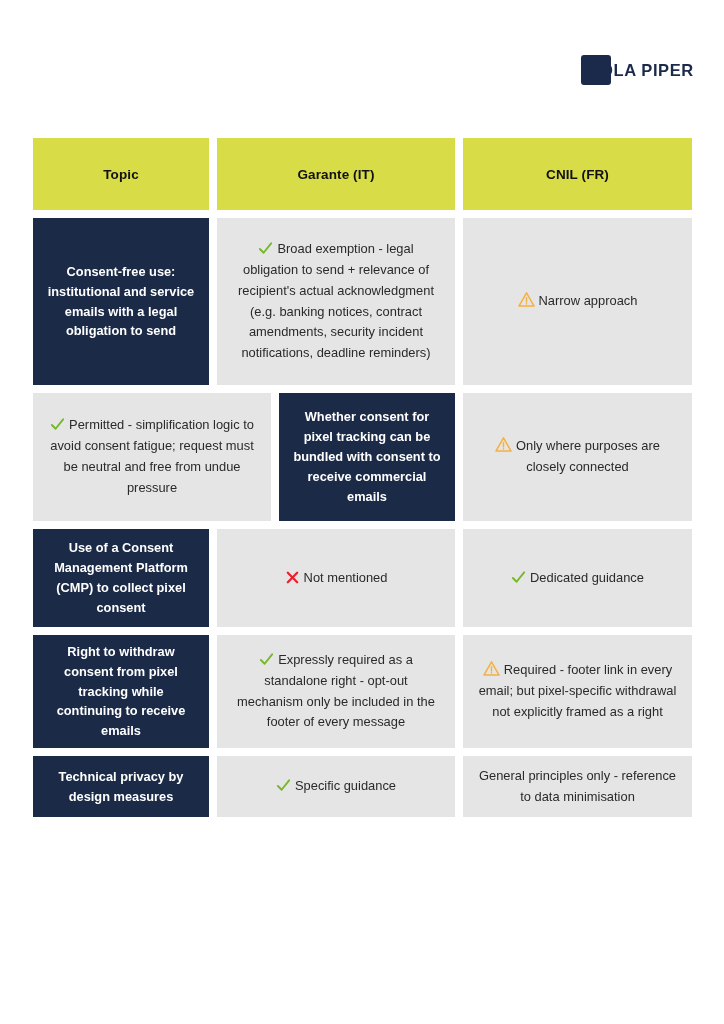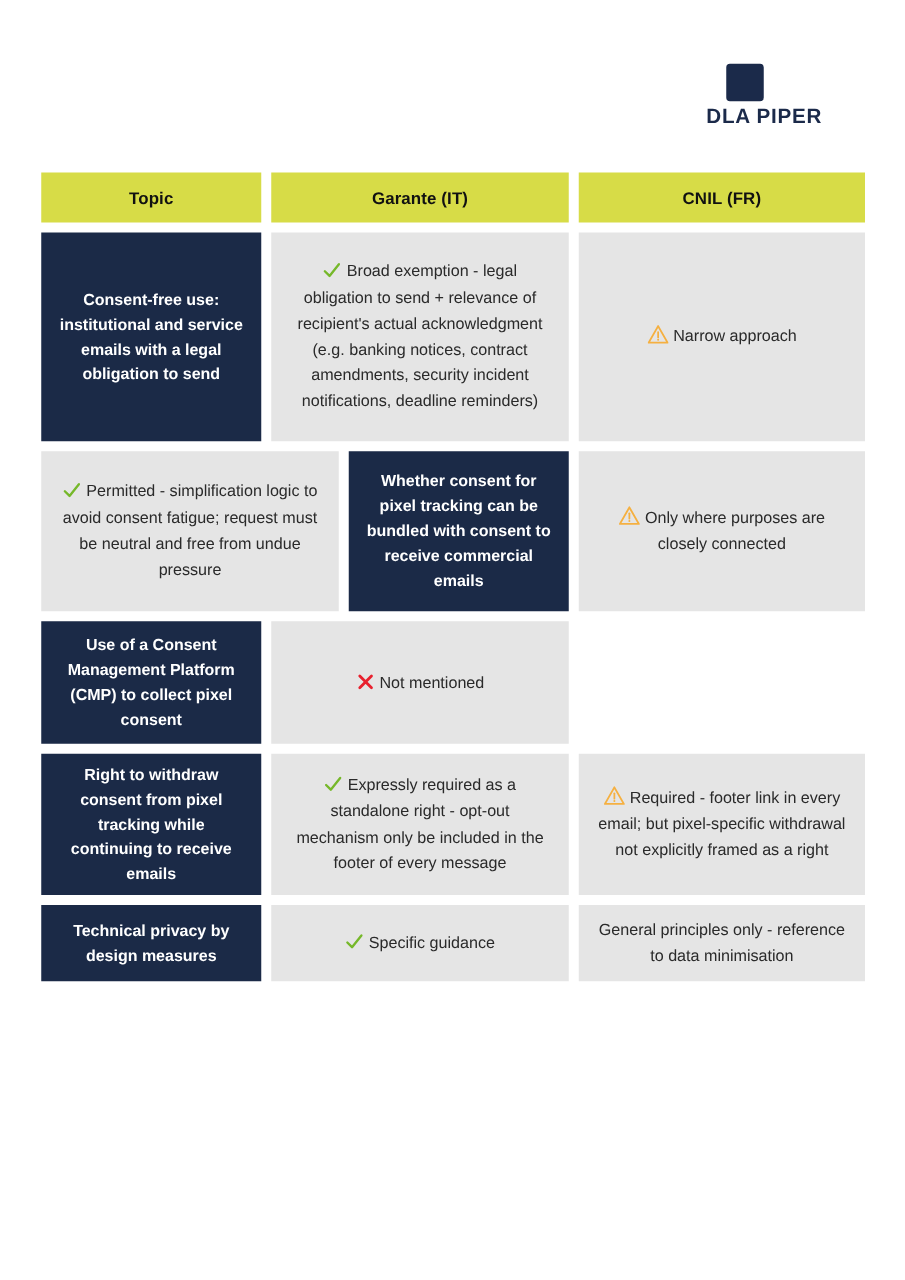--- a/index.html
+++ b/index.html
@@ -18,22 +18,21 @@
   }
 
   
   .logo-wrap {
     position: absolute;
     top: 48px;
     left: 578px;
     width: 96px;
     height: 44px;
     display: flex;
-    align-items: flex-start;
-    flex-direction: column;
+    align-items: center;
   }
   .logo-mark {
     width: 36px;
     height: 36px;
     flex: 0 0 36px;
     position: relative;
   }
   .logo-text {
     margin-left: -13px;
     font-size: 16.5px;
@@ -67,21 +66,21 @@
     justify-content: center;
     text-align: center;
   }
   .col-topic   { width: 176px; flex: 0 0 176px; }
   .col-garante { width: 238px; flex: 0 0 238px; }
   .col-cnil    { width: 229px; flex: 0 0 229px; }
 
   
   .row-header .cell {
     background: #d7dc47;
-    height: 40px;
+    height: 72px;
     color: #111111;
     font-size: 13.5px;
     font-weight: bold;
     letter-spacing: 0.1px;
   }
 
   
   .cell-topic {
     background: #1b2a47;
     color: #ffffff;
@@ -187,20 +186,29 @@
     <div class="cell col-topic cell-topic">Use of a Consent Management Platform (CMP) to collect pixel consent</div>
     <div class="cell col-garante cell-body">
       <div>
         <span class="ico">
           <svg width="15" height="15" viewBox="0 0 16 16">
               <path d="M3 3 L13 13 M13 3 L3 13" fill="none" stroke="#e8212e" stroke-width="2.4" stroke-linecap="round"></path>
             </svg>
         </span><span class="txt">Not mentioned</span>
       </div>
     </div>
+    <div class="cell col-cnil cell-body">
+      <div>
+        <span class="ico">
+          <svg width="15" height="15" viewBox="0 0 16 16">
+              <path d="M2 8.5 L6 12.5 L14 2.5" fill="none" stroke="#76b82a" stroke-width="2" stroke-linecap="round" stroke-linejoin="round"></path>
+            </svg>
+        </span><span class="txt">Dedicated guidance</span>
+      </div>
+    </div>
   </div>
 
   <div class="row r4">
     <div class="cell col-topic cell-topic">Right to withdraw consent from pixel tracking while continuing to receive emails</div>
     <div class="cell col-garante cell-body">
       <div>
         <span class="ico">
           <svg width="15" height="15" viewBox="0 0 16 16">
               <path d="M2 8.5 L6 12.5 L14 2.5" fill="none" stroke="#76b82a" stroke-width="2" stroke-linecap="round" stroke-linejoin="round"></path>
             </svg>

